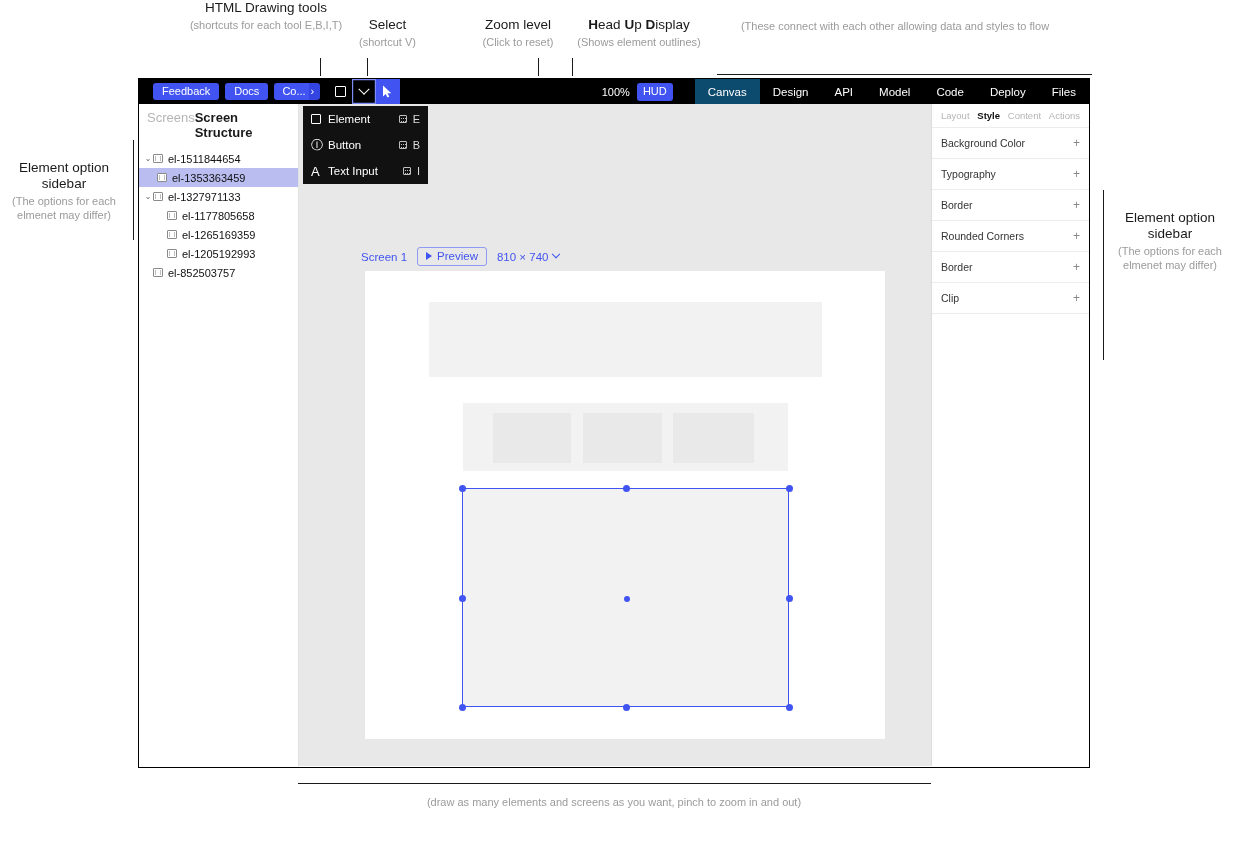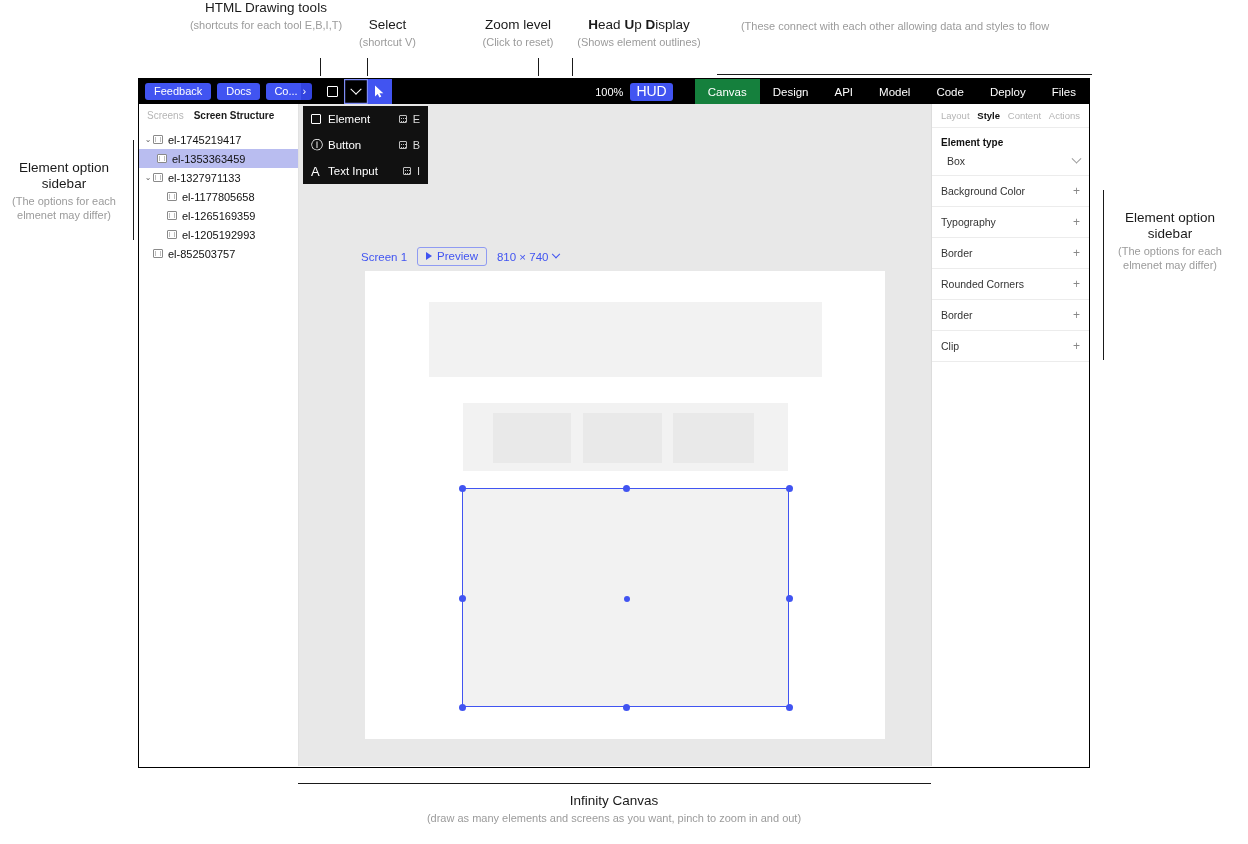--- a/index.html
+++ b/index.html
@@ -31,56 +31,56 @@
     background:#ffffff;
     overflow:hidden;
   }
 
   
   .toolbar {
     position:relative;
     height:25px; background:#000;
     display:flex; align-items:stretch;
   }
-  .tb-left { display:flex; align-items:center; gap:6px; padding-left:6px; }
+  .tb-left { display:flex; align-items:center; gap:6px; padding-left:6px;margin-left:8px; }
   .pill {
     background:#4154f1; color:#fff; font-size:11px;
     border-radius:3px; padding:3px 9px 4px; line-height:11px;
     display:flex; align-items:center; height:17px;
   }
   .pill-split { display:flex; align-items:stretch; border-radius:3px; overflow:hidden; height:17px; }
   .pill-split .p-a { background:#4154f1; color:#fff; font-size:11px; padding:3px 3px 4px 8px; line-height:11px; display:flex; align-items:center;}
   .pill-split .p-b { background:#3344e0; color:#fff; font-size:11px; padding:3px 6px 4px 2px; display:flex; align-items:center; }
 
   .tool-grp { display:flex; align-items:stretch; margin-left:8px; }
   .tool-btn {
     width:24px; height:25px; display:flex; align-items:center; justify-content:center;
     background:#000;
   }
   .tool-btn.sel-active { background:#4154f1; }
   .tool-btn.caret-open { background:#000; box-shadow: inset 0 0 0 1.2px #7e8cf5; }
   .sq-icon { width:11px; height:11px; border:1.6px solid #fff; border-radius:1px; }
   .caret { width:8px; height:8px; border-right:1.6px solid #fff; border-bottom:1.6px solid #fff; transform:rotate(45deg) translate(-2px,-2px); }
 
   .zoomlabel { color:#fff; font-size:11px; margin-left:auto; display:flex; align-items:center; gap:7px; padding-right:0; }
-  .hud-badge { background:#4154f1; color:#fff; font-size:14px; border-radius:3px; padding:3px 6px 4px; line-height:11px; }
+  .hud-badge { background:#4154f1; color:#fff; font-size:11px; border-radius:3px; padding:3px 6px 4px; line-height:11px; }
 
   .modes { display:flex; align-items:stretch; margin-left:22px; }
   .mode {
     color:#fff; font-size:11.5px; display:flex; align-items:center;
     padding:0 13px; height:25px; background:#000;
   }
-  .mode.active { background:#15803d; }
+  .mode.active { background:#0c4a6e; }
 
   
   .body-split { display:flex; height:calc(690px - 25px - 3px); }
 
   
   .lsb { width:160px; background:#fff; border-right:1px solid #e2e2e2; }
-  .lsb-tabs { display:flex; gap:10px; padding:6px 8px 5px; font-size:10px; }
+  .lsb-tabs { display:flex; padding:6px 8px 5px; font-size:13px; }
   .lsb-tabs .t { color:#b5b5b5; }
   .lsb-tabs .t.active { color:#1a1a1a; font-weight:bold; }
   .tree { padding-top:4px; }
   .tnode {
     display:flex; align-items:center; height:19px; font-size:11px; color:#111;
     padding-right:4px;
   }
   .tnode.selected { background:#b9bdf0; }
   .twist { width:10px; font-size:8px; color:#666; text-align:center; flex:0 0 10px; }
   .tico {
@@ -192,21 +192,20 @@
 <div class="ann" style="left:1100px; top:210px; width:140px;">
   <div class="ann-title">Element option</div>
   <div class="ann-title">sidebar</div>
   <div class="ann-sub">(The options for each</div>
   <div class="ann-sub" style="margin-top:0;">elmenet may differ)</div>
 </div>
 <div class="vline" style="left:1103px; top:190px; width:1.3px; height:170px; background:#1a1a1a;"></div>
 
 <div class="hline" style="left:298px; top:783px; width:633px;"></div>
 <div class="ann" style="left:214px; top:793px; width:800px;">
-  <div class="ann-title">Infinity Canvas</div>
   <div class="ann-sub">(draw as many elements and screens as you want, pinch to zoom in and out)</div>
 </div>
 
 <div class="callout" style="left:418px; top:111px;">
   <span>——</span>
   <span>Draw blank HTML divs</span>
 </div>
 <div class="callout" style="left:418px; top:138px;">
   <span>——</span>
   <span>Draw a div with a click event</span>
@@ -273,21 +272,21 @@
 
     <div class="lsb">
       <div class="lsb-tabs">
         <div class="t">Screens</div>
         <div class="t active">Screen Structure</div>
       </div>
       <div class="tree">
         <div class="tnode" style="padding-left:4px;">
           <span class="twist">⌄</span>
           <span class="tico"></span>
-          <span class="tlabel">el-1745219417</span>
+          <span class="tlabel">el-1511844654</span>
         </div>
         <div class="tnode selected" style="padding-left:18px;">
           <span class="tico"></span>
           <span class="tlabel">el-1353363459</span>
         </div>
         <div class="tnode" style="padding-left:4px;">
           <span class="twist">⌄</span>
           <span class="tico"></span>
           <span class="tlabel">el-1327971133</span>
         </div>
@@ -350,27 +349,20 @@
     </div>
 
     <div class="rsb">
       <div class="rsb-tabs">
         <div class="rt">Layout</div>
         <div class="rt active">Style</div>
         <div class="rt">Content</div>
         <div class="rt">Actions</div>
       </div>
 
-      <div class="etype">
-        <div class="etype-l">Element type</div>
-        <div class="etype-sel">
-          <span>Box</span>
-          <span class="rcaret"></span>
-        </div>
-      </div>
 
       <div class="prow">
         <span>Background Color</span>
         <span class="plus">+</span>
       </div>
       <div class="prow">
         <span>Typography</span>
         <span class="plus">+</span>
       </div>
       <div class="prow">

